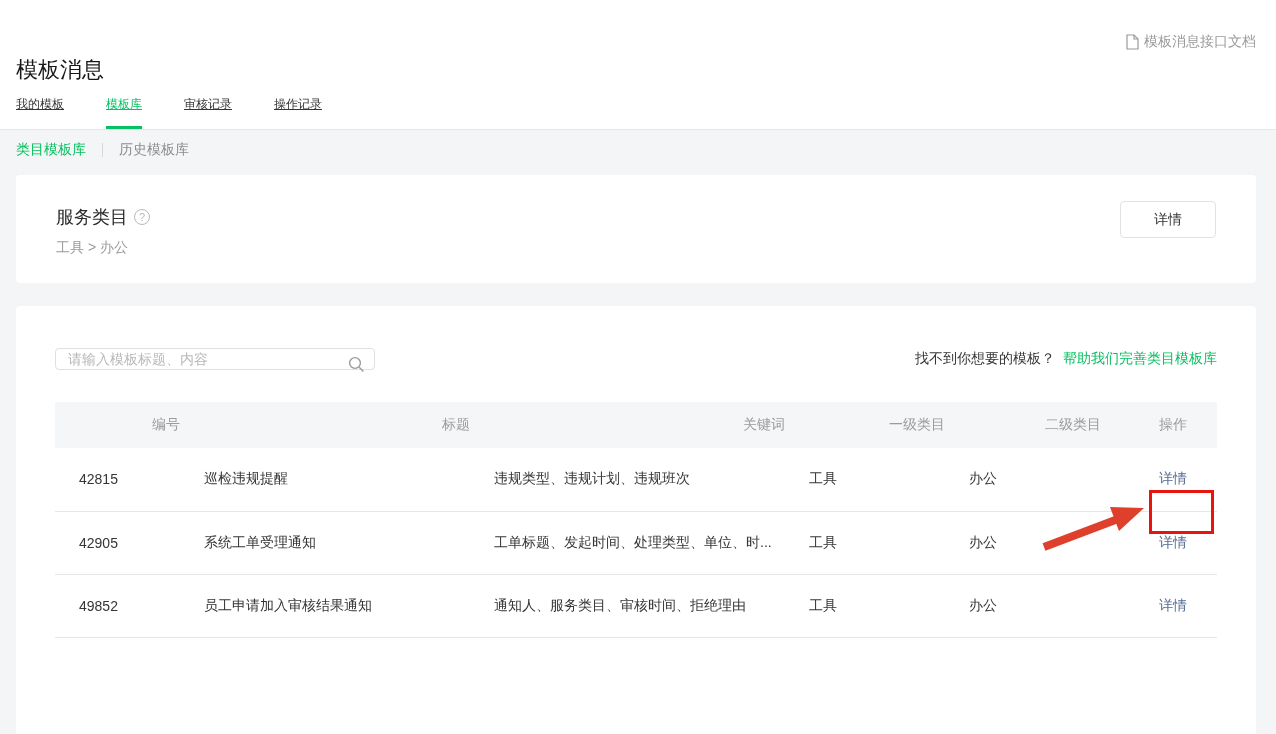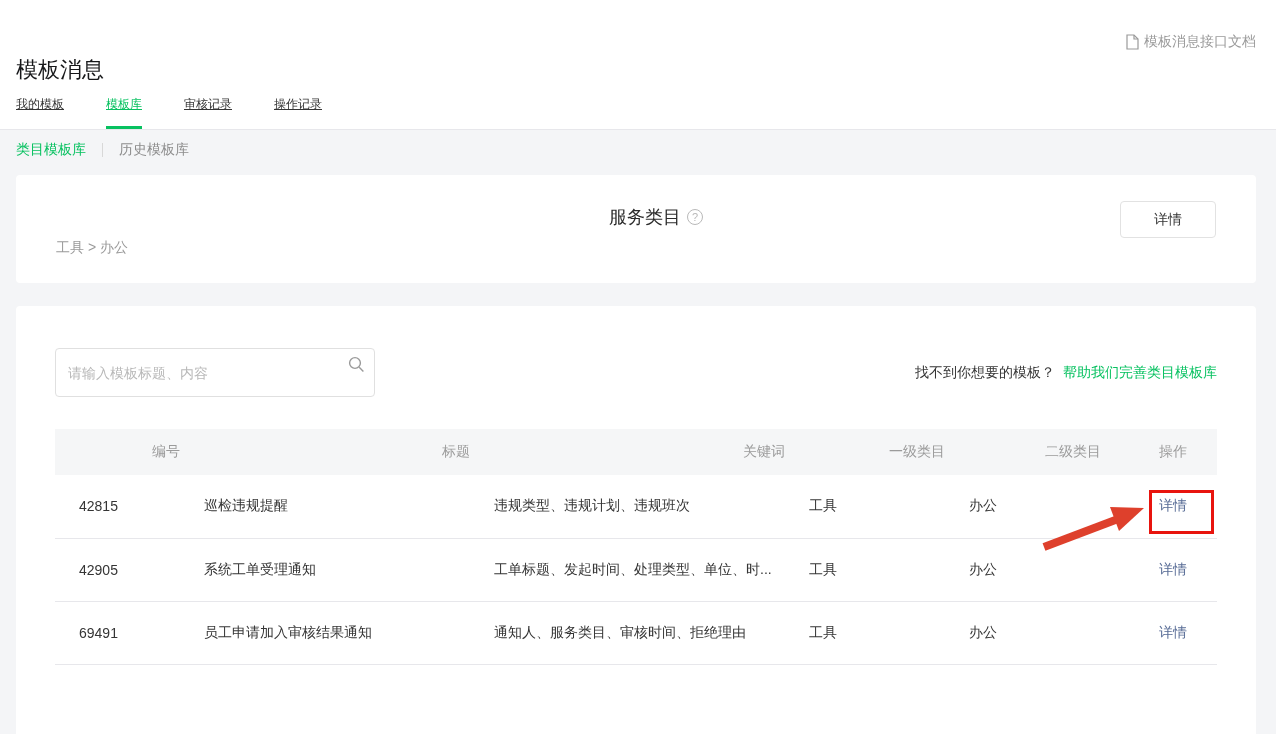--- a/index.html
+++ b/index.html
@@ -17,30 +17,30 @@
   .tab { font-size:12px; color:#353535; margin-right:42px; padding-bottom:13px; cursor:pointer; border-bottom:3px solid transparent;text-decoration:underline; }
   .tab.active { color:var(--green); border-bottom-color:var(--green); }
   
   .subtabs { display:flex; align-items:center; padding:11px 16px 0 16px; font-size:14px; }
   .subtab { cursor:pointer; color:#8d8d8d; }
   .subtab.active { color:var(--green); }
   .subtab-divider { width:1px; height:14px; background:#d8d8d8; margin:0 16px; }
   
   .card { background:#fff; border-radius:4px; margin:0 20px 0 16px; }
   .category-card { margin-top:16px; height:108px; position:relative; padding:30px 0 0 40px; }
-  .category-title-row { display:flex; align-items:center; gap:6px;justify-content:center; }
+  .category-title-row { display:flex; align-items:center; gap:6px; }
   .category-title { font-size:18px; color:#2b2b2b; }
   .help-icon { width:16px; height:16px; border:1px solid #b9b9b9; border-radius:50%; color:#b9b9b9; font-size:11px; line-height:14px; text-align:center; cursor:pointer; }
   .category-path { margin-top:10px; font-size:14px; color:#9a9a9a; }
   .detail-button { position:absolute; right:40px; top:26px; width:96px; height:37px; background:#fff; border:1px solid #e2e2e2; border-radius:4px; font-size:14px; color:#353535; cursor:pointer; font-family:inherit; }
   .library-card { margin-top:23px; height:500px; padding:42px 39px 0 39px; }
   
   .toolbar { display:flex; justify-content:space-between; align-items:center; }
   .search-box { position:relative; width:320px; }
-  .search-input { width:320px; height:49px; border:1px solid #e0e0e0; border-radius:4px; padding:0 34px 0 12px; font-size:14px; color:#353535; font-family:inherit; outline:none; background:#fff; }
+  .search-input { width:320px; height:22px; border:1px solid #e0e0e0; border-radius:4px; padding:0 34px 0 12px; font-size:14px; color:#353535; font-family:inherit; outline:none; background:#fff; }
   .search-input::placeholder { color:#b8b8b8; }
   .search-icon { position:absolute; right:10px; top:8px; cursor:pointer; }
   .toolbar-hint { font-size:14px; }
   .hint-question { color:#353535; }
   .hint-link { color:var(--green); cursor:pointer; margin-left:4px; }
   
   table { width:100%; border-collapse:collapse; table-layout:fixed; margin-top:32px; }
   col.c1{width:125px;} col.c2{width:290px;} col.c3{width:315px;} col.c4{width:160px;} col.c5{width:156px;} col.c6{width:116px;}
   thead th { background:#f5f6f7; height:46px; font-weight:400; font-size:14px; color:#9b9b9b; text-align:right; padding-left:24px; }
   thead th:last-child { text-align:right; padding-right:30px; }
@@ -139,21 +139,21 @@
     <td>42905</td>
     <td>系统工单受理通知</td>
     <td>工单标题、发起时间、处理类型、单位、时...</td>
     <td>工具</td>
     <td>办公</td>
     <td>
       <span class="row-action-link">详情</span>
     </td>
   </tr>
         <tr>
-    <td>69491</td>
+    <td>49852</td>
     <td>员工申请加入审核结果通知</td>
     <td>通知人、服务类目、审核时间、拒绝理由</td>
     <td>工具</td>
     <td>办公</td>
     <td>
       <span class="row-action-link">详情</span>
     </td>
   </tr>
       </tbody>
   </table>

